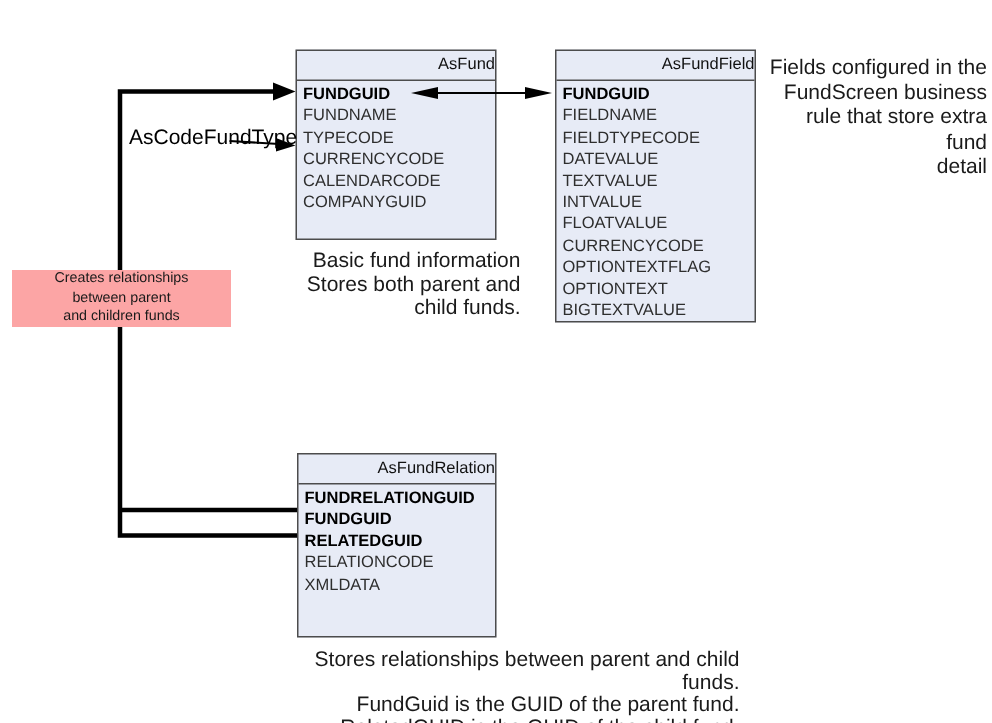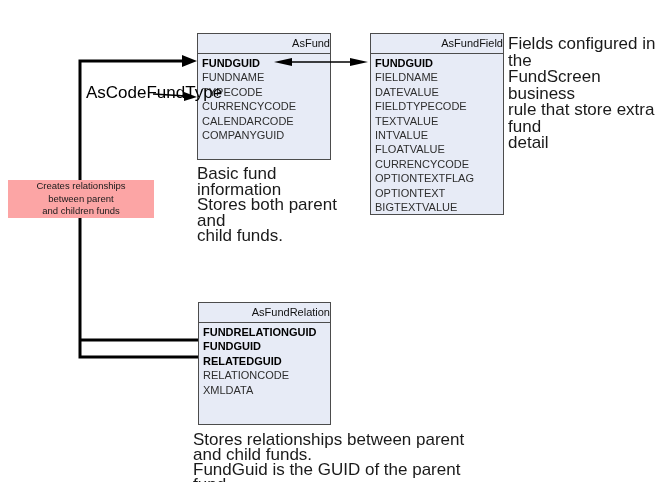--- a/index.html
+++ b/index.html
@@ -12,22 +12,22 @@
     box-sizing:border-box; z-index:2;
   }
   .db-table .hdr {
     height:19px; line-height:19px; text-align:right; font-size:11px;
     color:#111; border-bottom:1px solid #4c4c4c; white-space:nowrap;
   }
   .db-table .tbody { padding:2px 2px 0 4px; }
   .field { font-size:11px; line-height:14.4px; color:#2e2e2e; white-space:nowrap; }
   .field.key { font-weight:bold; color:#000; }
   .note {
-    position:absolute; font-size:17px; color:#1a1a1a;
-    white-space:pre-line; z-index:3;
+    position:absolute; font-size:14px; color:#1a1a1a;
+    white-space:pre-line; z-index:3;text-align:right;
   }
   #asfund-caption   { left:197px; top:166px; line-height:15.5px; width:150px; }
   #asfundfield-note { left:508px; top:36px;  line-height:16.5px; width:150px; }
   #relation-caption { left:193px; top:432px; line-height:15px;   width:300px; }
   #ascode-label     { left:86px;  top:83px;  white-space:nowrap; color:#000; }
   #creates-label {
     position:absolute; left:8px; top:180px; width:146px; text-align:center;
     font-size:9.5px; line-height:12.5px; color:#1a1a1a; background:#fca5a5;
     white-space:pre-line; z-index:6;
   }
@@ -48,22 +48,22 @@
         <div class="field">CALENDARCODE</div>
         <div class="field">COMPANYGUID</div>
       </div>
   </div>
 
   <div class="db-table" style="left:370px; top:33px; width:134px; height:182px;">
     <div class="hdr">AsFundField</div>
     <div class="tbody">
         <div class="field key">FUNDGUID</div>
         <div class="field">FIELDNAME</div>
+        <div class="field">FIELDTYPECODE</div>
         <div class="field">DATEVALUE</div>
-        <div class="field">FIELDTYPECODE</div>
         <div class="field">TEXTVALUE</div>
         <div class="field">INTVALUE</div>
         <div class="field">FLOATVALUE</div>
         <div class="field">CURRENCYCODE</div>
         <div class="field">OPTIONTEXTFLAG</div>
         <div class="field">OPTIONTEXT</div>
         <div class="field">BIGTEXTVALUE</div>
       </div>
   </div>
 

